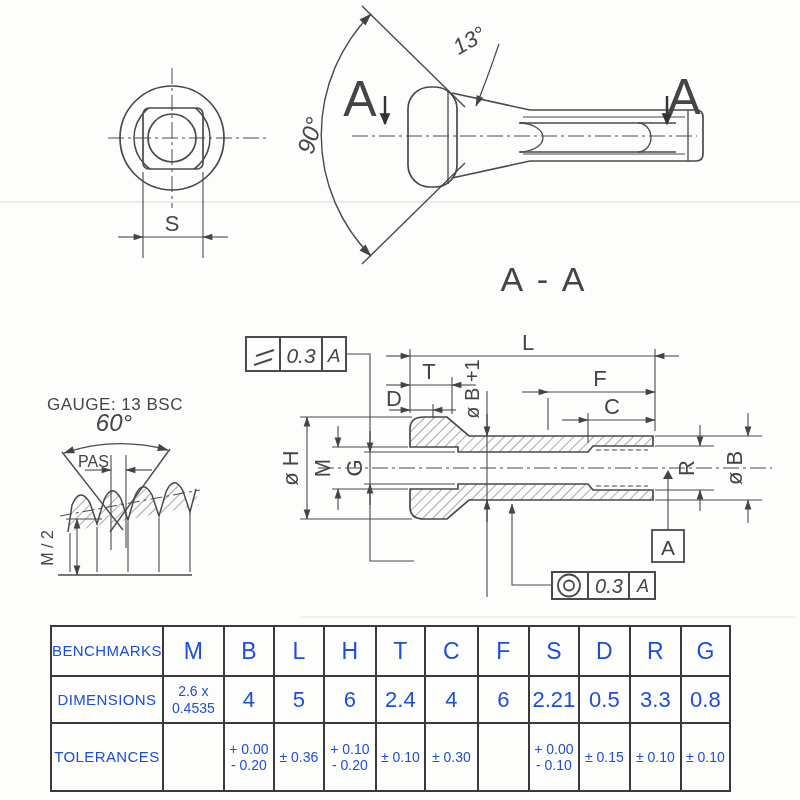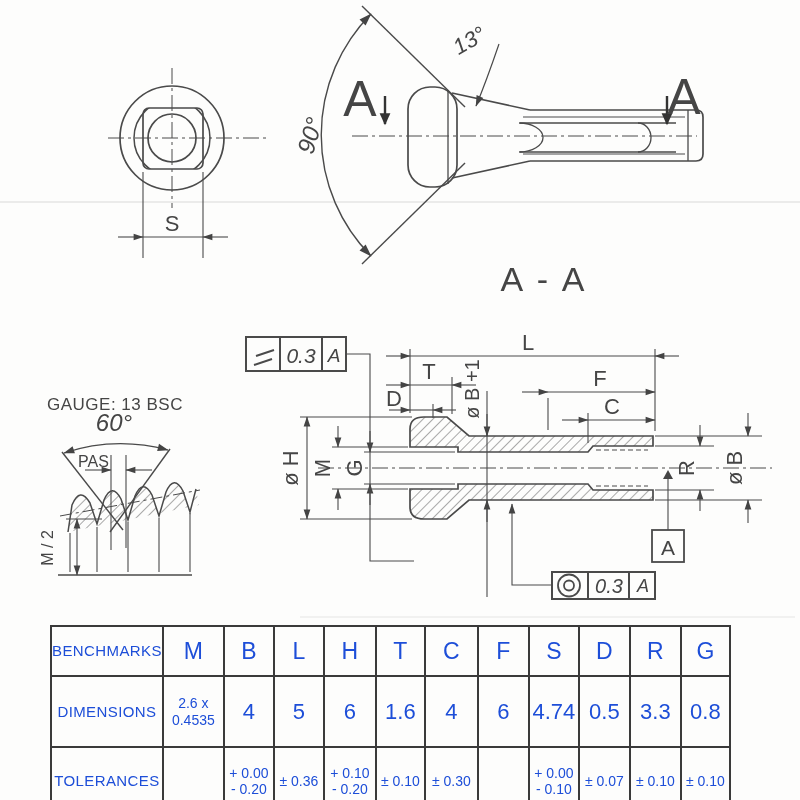--- a/index.html
+++ b/index.html
@@ -300,49 +300,49 @@
     <td class="bench">L</td>
     <td class="bench">H</td>
     <td class="bench">T</td>
     <td class="bench">C</td>
     <td class="bench">F</td>
     <td class="bench">S</td>
     <td class="bench">D</td>
     <td class="bench">R</td>
     <td class="bench">G</td>
   </tr>
-  <tr style="height:71px">
+  <tr style="height:47px">
     <td class="rowlabel">DIMENSIONS</td>
     <td class="dimval-small">2.6 x
 0.4535</td>
     <td class="dimval">4</td>
     <td class="dimval">5</td>
     <td class="dimval">6</td>
-    <td class="dimval">1.6</td>
+    <td class="dimval">2.4</td>
     <td class="dimval">4</td>
     <td class="dimval">6</td>
-    <td class="dimval">4.74</td>
+    <td class="dimval">2.21</td>
     <td class="dimval">0.5</td>
     <td class="dimval">3.3</td>
     <td class="dimval">0.8</td>
   </tr>
   <tr style="height:68px">
     <td class="rowlabel">TOLERANCES</td>
     <td class="tolval"></td>
     <td class="tolval">+ 0.00
 - 0.20</td>
     <td class="tolval">± 0.36</td>
     <td class="tolval">+ 0.10
 - 0.20</td>
     <td class="tolval">± 0.10</td>
     <td class="tolval">± 0.30</td>
     <td class="tolval"></td>
     <td class="tolval">+ 0.00
 - 0.10</td>
-    <td class="tolval">± 0.07</td>
+    <td class="tolval">± 0.15</td>
     <td class="tolval">± 0.10</td>
     <td class="tolval">± 0.10</td>
   </tr>
 </tbody>
   </table>
 
 
 
 
 </body></html>

